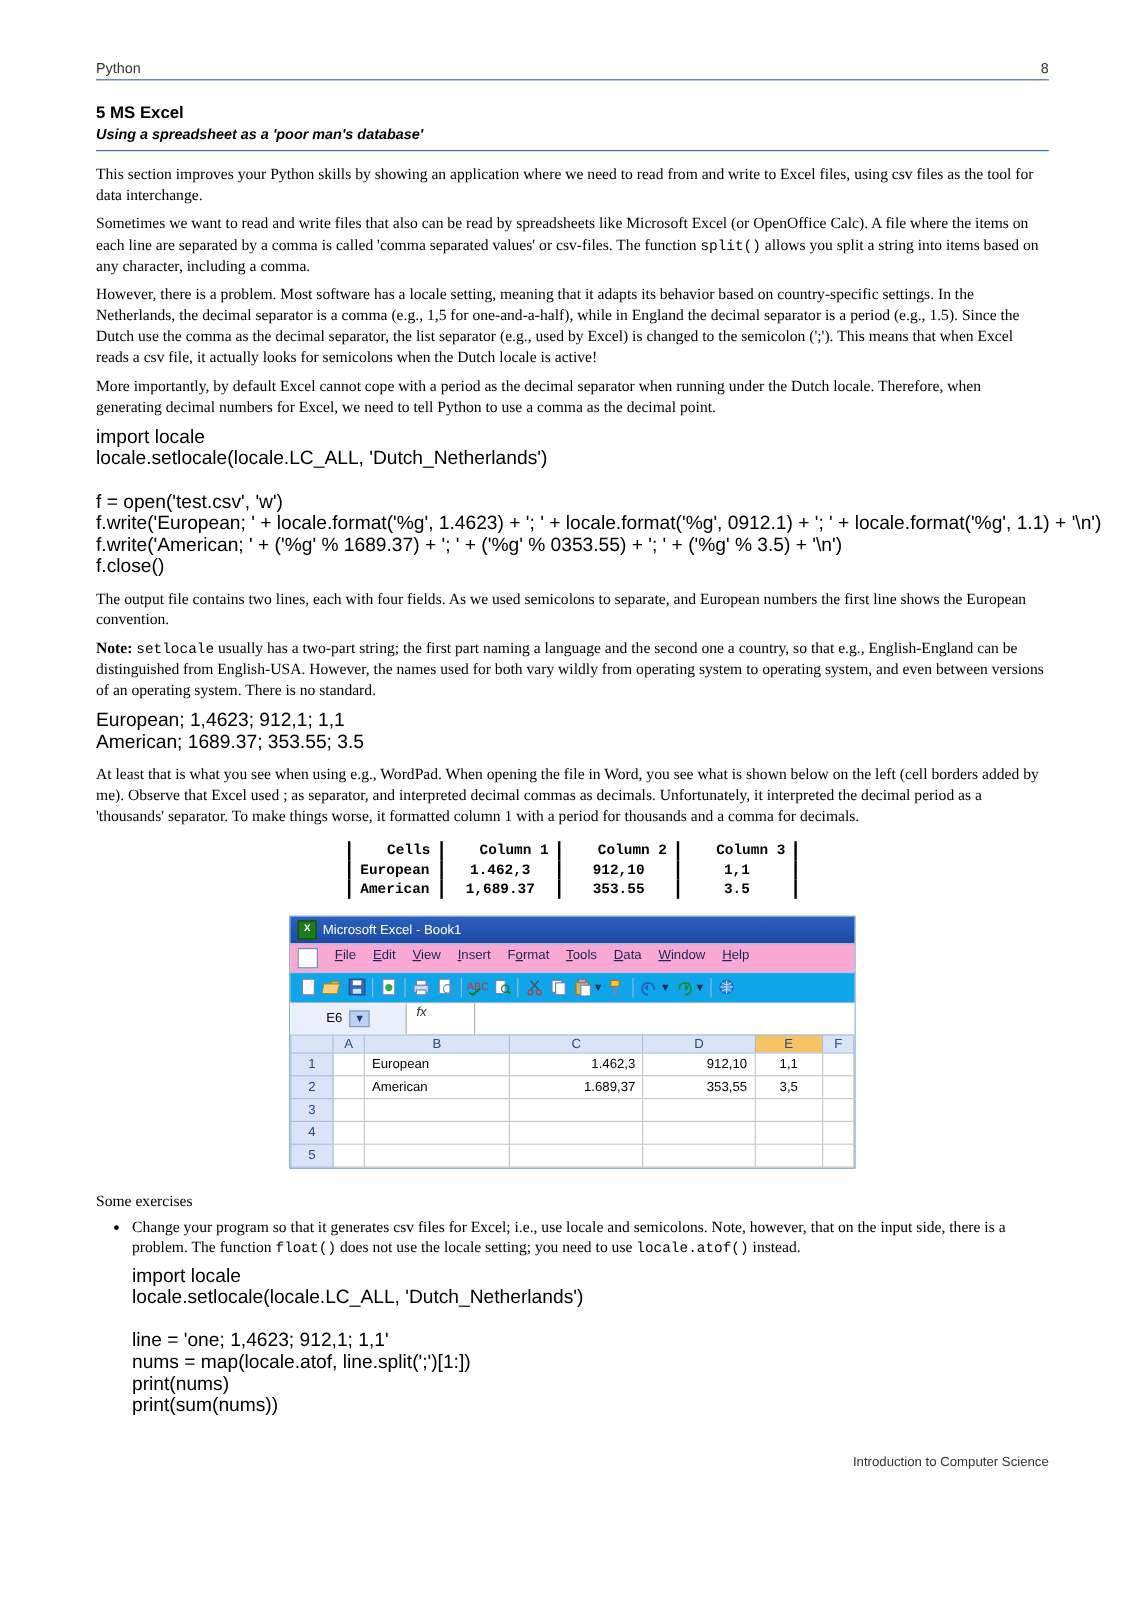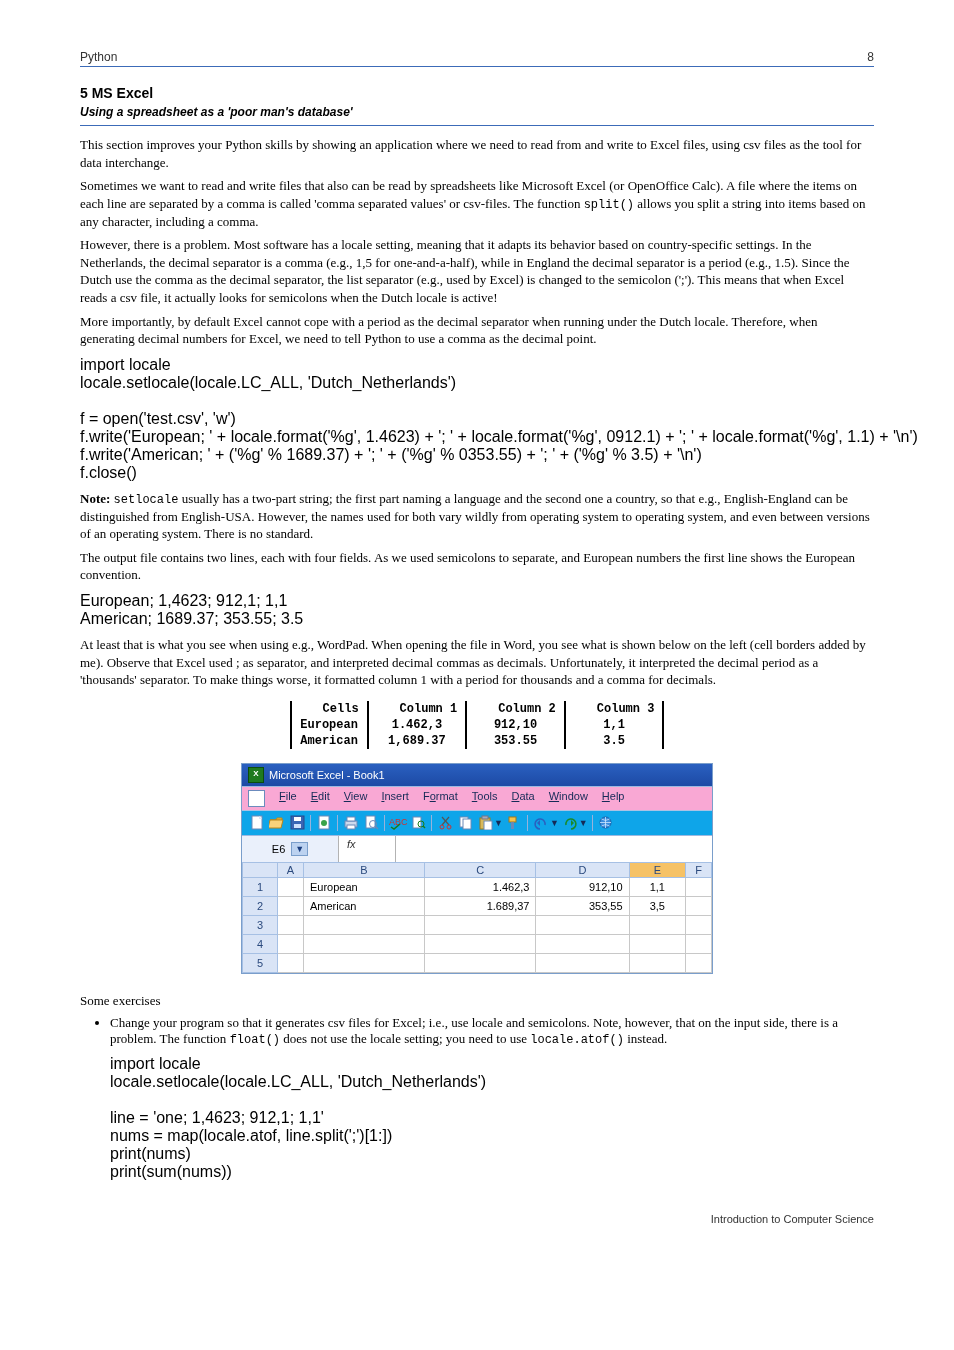--- a/index.html
+++ b/index.html
@@ -251,25 +251,25 @@
   <p>More importantly, by default Excel cannot cope with a period as the decimal separator when running under the Dutch locale. Therefore, when generating decimal numbers for Excel, we need to tell Python to use a comma as the decimal point.</p>
 
   <div class="codeblock">import locale
 locale.setlocale(locale.LC_ALL, 'Dutch_Netherlands')
 
 f = open('test.csv', 'w')
 f.write('European; ' + locale.format('%g', 1.4623) + '; ' + locale.format('%g', 0912.1) + '; ' + locale.format('%g', 1.1) + '\n')
 f.write('American; ' + ('%g' % 1689.37) + '; ' + ('%g' % 0353.55) + '; ' + ('%g' % 3.5) + '\n')
 f.close()</div>
 
+  <p>The output file contains two lines, each with four fields. As we used semicolons to separate, and European numbers the first line shows the European convention.</p>
+
   <p>
     <span class="note-label">Note: </span><code>setlocale</code><span> usually has a two-part string; the first part naming a language and the second one a country, so that e.g., English-England can be distinguished from English-USA. However, the names used for both vary wildly from operating system to operating system, and even between versions of an operating system. There is no standard.</span>
   </p>
-
-  <p>The output file contains two lines, each with four fields. As we used semicolons to separate, and European numbers the first line shows the European convention.</p>
 
   <div class="codeblock">European; 1,4623; 912,1; 1,1
 American; 1689.37; 353.55; 3.5</div>
 
   <p>At least that is what you see when using e.g., WordPad. When opening the file in Word, you see what is shown below on the left (cell borders added by me). Observe that Excel used ; as separator, and interpreted decimal commas as decimals. Unfortunately, it interpreted the decimal period as a 'thousands' separator. To make things worse, it formatted column 1 with a period for thousands and a comma for decimals.</p>
 
   <table class="tbl-prev">
     <tbody>
         <tr>
       <td>Cells</td>

